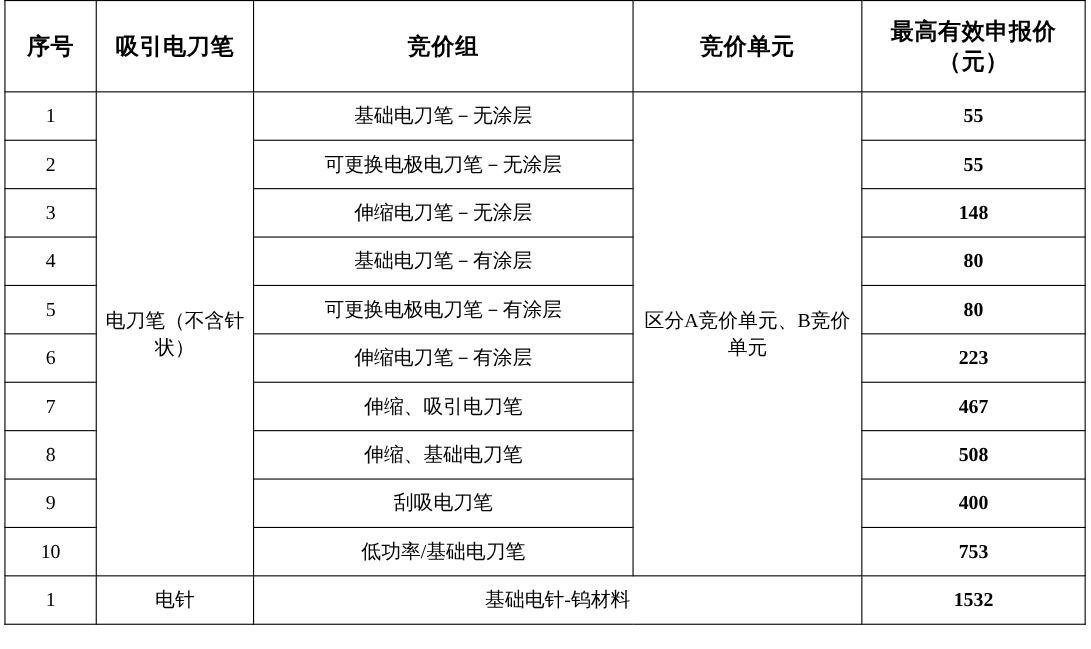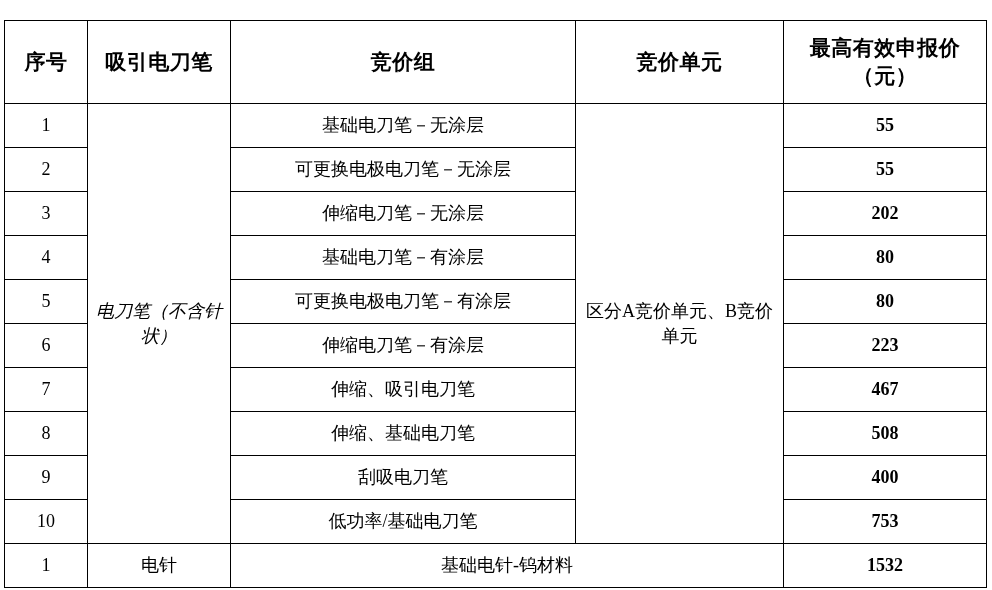--- a/index.html
+++ b/index.html
@@ -17,21 +17,21 @@
   .page {
     width: 992px;
     height: 590px;
     position: relative;
     box-sizing: border-box;
   }
   table.bid-table {
     border-collapse: collapse;
     table-layout: fixed;
     width: 982px;
-    margin: 20px 0 0 4px;
+    margin: 0 0 0 4px;
   }
   table.bid-table th,
   table.bid-table td {
     border: 1px solid #000000;
     text-align: center;
     vertical-align: middle;
     padding: 0 4px;
     line-height: 1.35;
   }
   table.bid-table thead th {
@@ -47,21 +47,20 @@
   }
   col.c-no    { width: 83px; }
   col.c-cat   { width: 143px; }
   col.c-group { width: 345px; }
   col.c-unit  { width: 208px; }
   col.c-price { width: 203px; }
 
   td.cat-cell {
     font-size: 18px;
     line-height: 1.9;
-    font-style: italic;
   }
   td.unit-cell {
     font-size: 18px;
     line-height: 1.9;
   }
   td.seq { font-size: 17px; }
   td.price { font-size: 18px; font-weight: bold; }
 </style>
 </head>
 <body>
@@ -93,21 +92,21 @@
         <td class="price">55</td>
       </tr>
       <tr>
         <td class="seq">2</td>
         <td>可更换电极电刀笔－无涂层</td>
         <td class="price">55</td>
       </tr>
       <tr>
         <td class="seq">3</td>
         <td>伸缩电刀笔－无涂层</td>
-        <td class="price">202</td>
+        <td class="price">148</td>
       </tr>
       <tr>
         <td class="seq">4</td>
         <td>基础电刀笔－有涂层</td>
         <td class="price">80</td>
       </tr>
       <tr>
         <td class="seq">5</td>
         <td>可更换电极电刀笔－有涂层</td>
         <td class="price">80</td>

